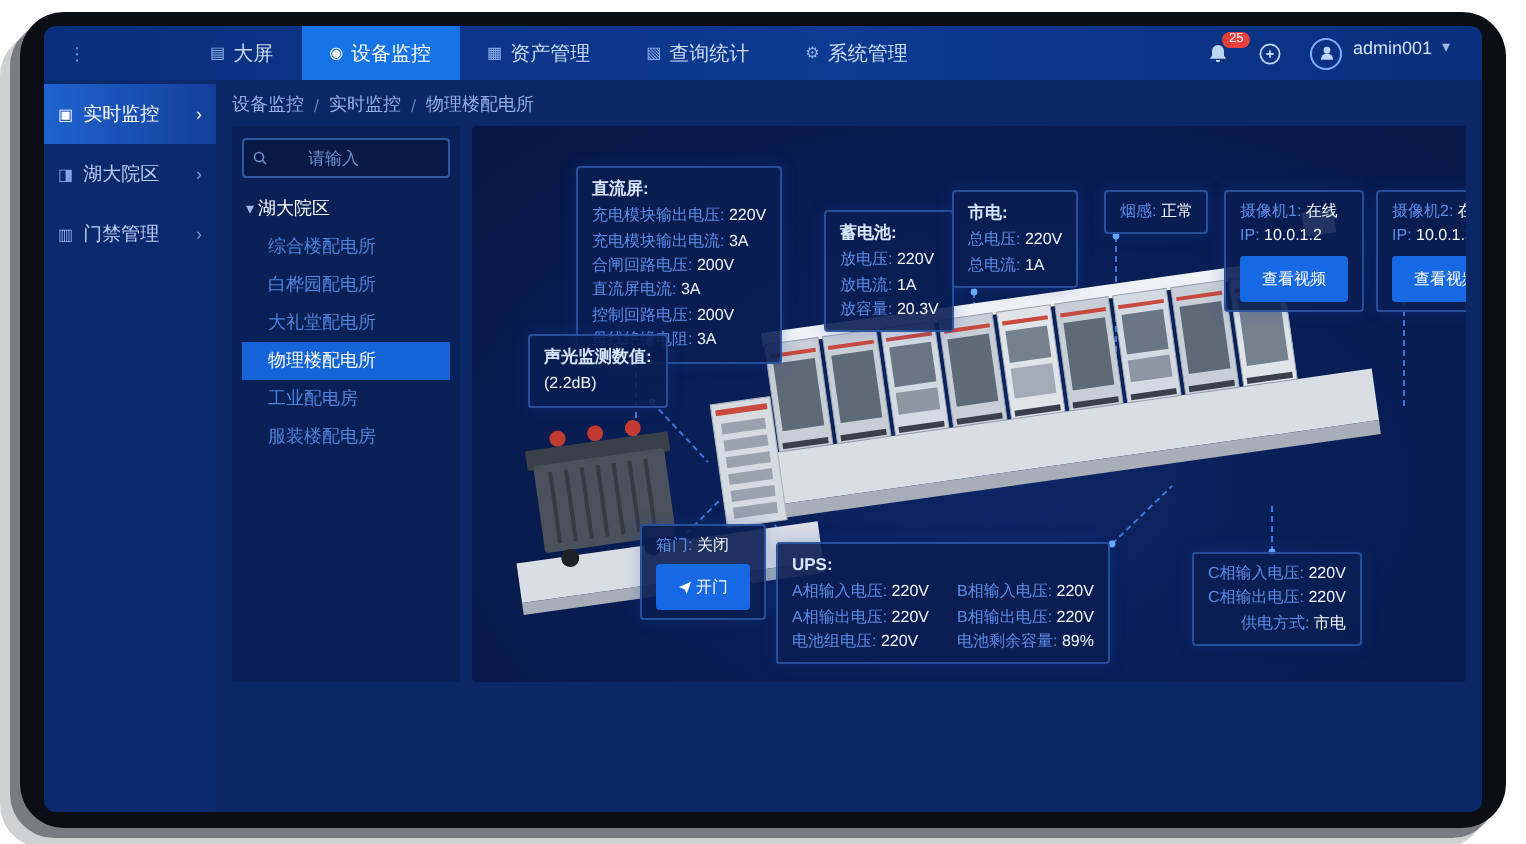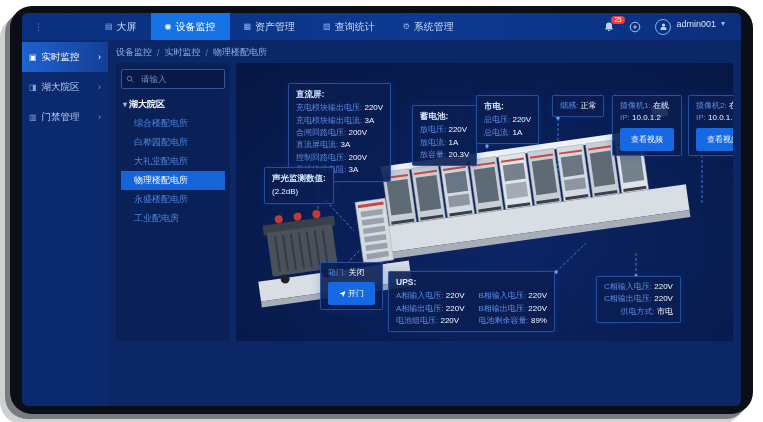--- a/index.html
+++ b/index.html
@@ -38,25 +38,25 @@
   .side-item.active{background:linear-gradient(90deg,#1e63d0,#143f97);color:#ffffff;}
   .side-item.active .sicon,.side-item.active .chev{color:#ffffff;}
   .content{flex:1;min-width:0;padding:5px 8px;display:flex;flex-direction:column;background:#0c2766;}
   .breadcrumb{height:15px;display:flex;align-items:center;gap:5px;font-size:9px;color:#8fb0e8;}
   .crumb{cursor:pointer;}
   .crumb-sep{color:#5d7cbd;}
   .content-row{height:278px;flex:none;display:flex;gap:6px;margin-top:3px;}
   
   .tree{width:104px;flex:none;background:#0a2158;border-radius:2px;padding:6px 5px;font-size:9px;}
   .search{height:18px;border:1px solid #33569f;border-radius:2px;background:rgba(6,20,60,.6);
-          display:flex;align-items:center;gap:5px;padding:0 4px;}
+          display:flex;align-items:center;gap:18px;padding:0 4px;}
   .search input{flex:1;min-width:0;background:transparent;border:none;outline:none;color:#cfe0f5;font-size:8.5px;
                 font-family:"Liberation Sans",sans-serif;}
   .search input::placeholder{color:#6f8fc9;}
-  .tree-root{color:#ffffff;font-weight:bold;margin:9px 2px 3px;cursor:pointer;}
+  .tree-root{color:#ffffff;font-weight:normal;margin:9px 2px 3px;cursor:pointer;}
   .tree-root .tcaret{color:#9db9e8;font-size:8px;margin-right:2px;}
   .tree-item{padding:3px 2px 3px 13px;color:#4f83d9;cursor:pointer;white-space:nowrap;overflow:hidden;}
   .tree-item.selected{background:#1565d8;color:#ffffff;}
   
   .canvas{flex:1;min-width:0;position:relative;border-radius:2px;overflow:hidden;
           background:radial-gradient(ellipse at 55% 65%, #0c2565 0%, #081d52 55%, #071643 100%);}
   .scene-svg{position:absolute;left:0;top:0;}
   
   .panel{position:absolute;background:rgba(10,30,82,.9);border:1px solid rgba(62,118,214,.55);
          border-radius:2px;padding:4px 7px;font-size:8px;line-height:1.55;white-space:nowrap;
@@ -169,22 +169,22 @@
                 </svg>
               <input placeholder="请输入" style="">
             </div>
             <div class="tree-root">
               <span class="tcaret">▾</span><span>湖大院区</span>
             </div>
             <div class="tree-item">综合楼配电所</div>
             <div class="tree-item">白桦园配电所</div>
             <div class="tree-item">大礼堂配电所</div>
             <div class="tree-item selected">物理楼配电所</div>
-            <div class="tree-item">永盛楼配电所</div>
             <div class="tree-item">工业配电房</div>
+            <div class="tree-item">服装楼配电房</div>
           </div>
 
           <div class="canvas">
 
             <svg class="scene-svg" width="503" height="278" viewBox="0 0 503 278">
               <g stroke="#3f77d9" stroke-width="1" stroke-dasharray="3,2" fill="none">
                 <path d="M82,113 V158"></path>
                 <path d="M198,99 V150"></path>
                 <path d="M251,83 V140"></path>
                 <path d="M322,55 V128"></path>

